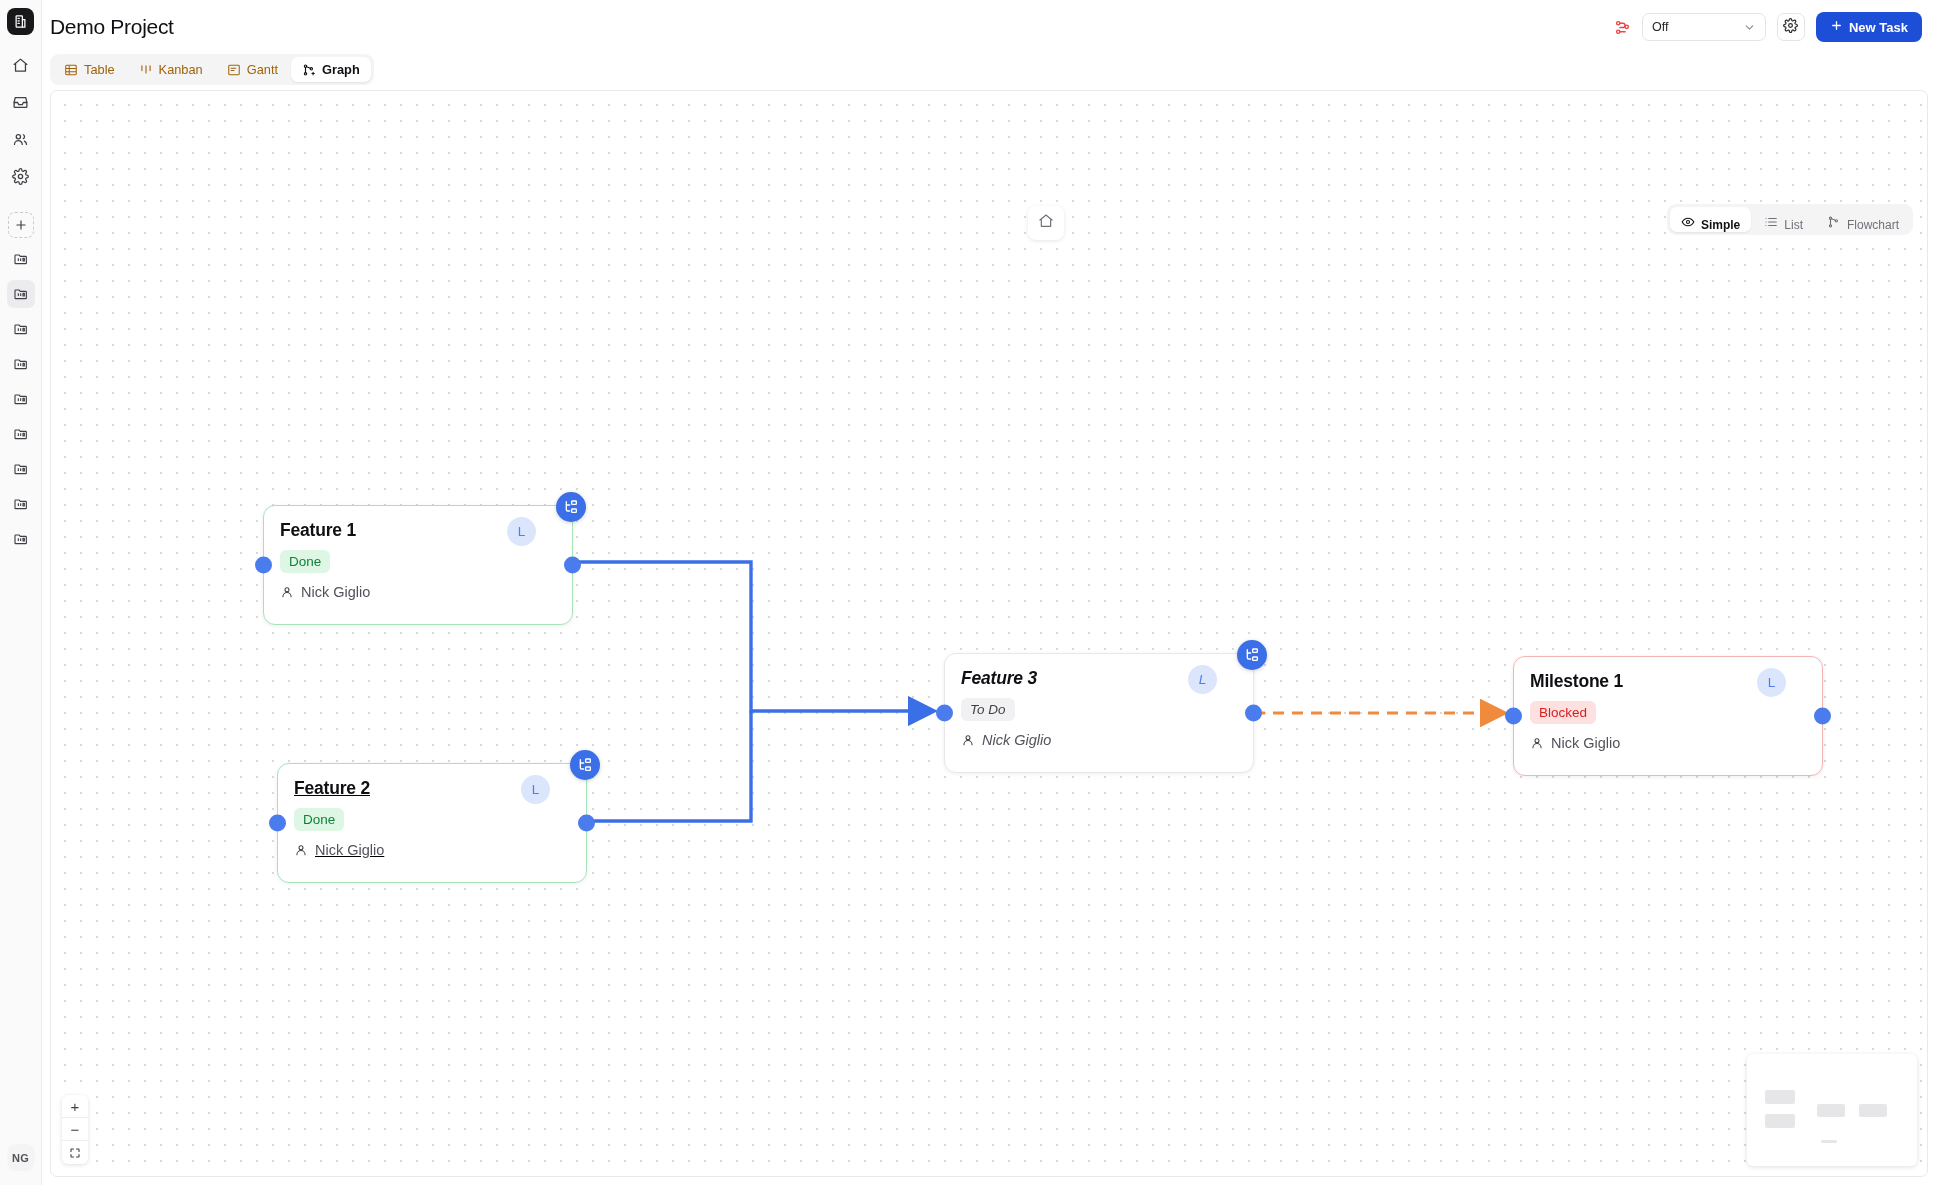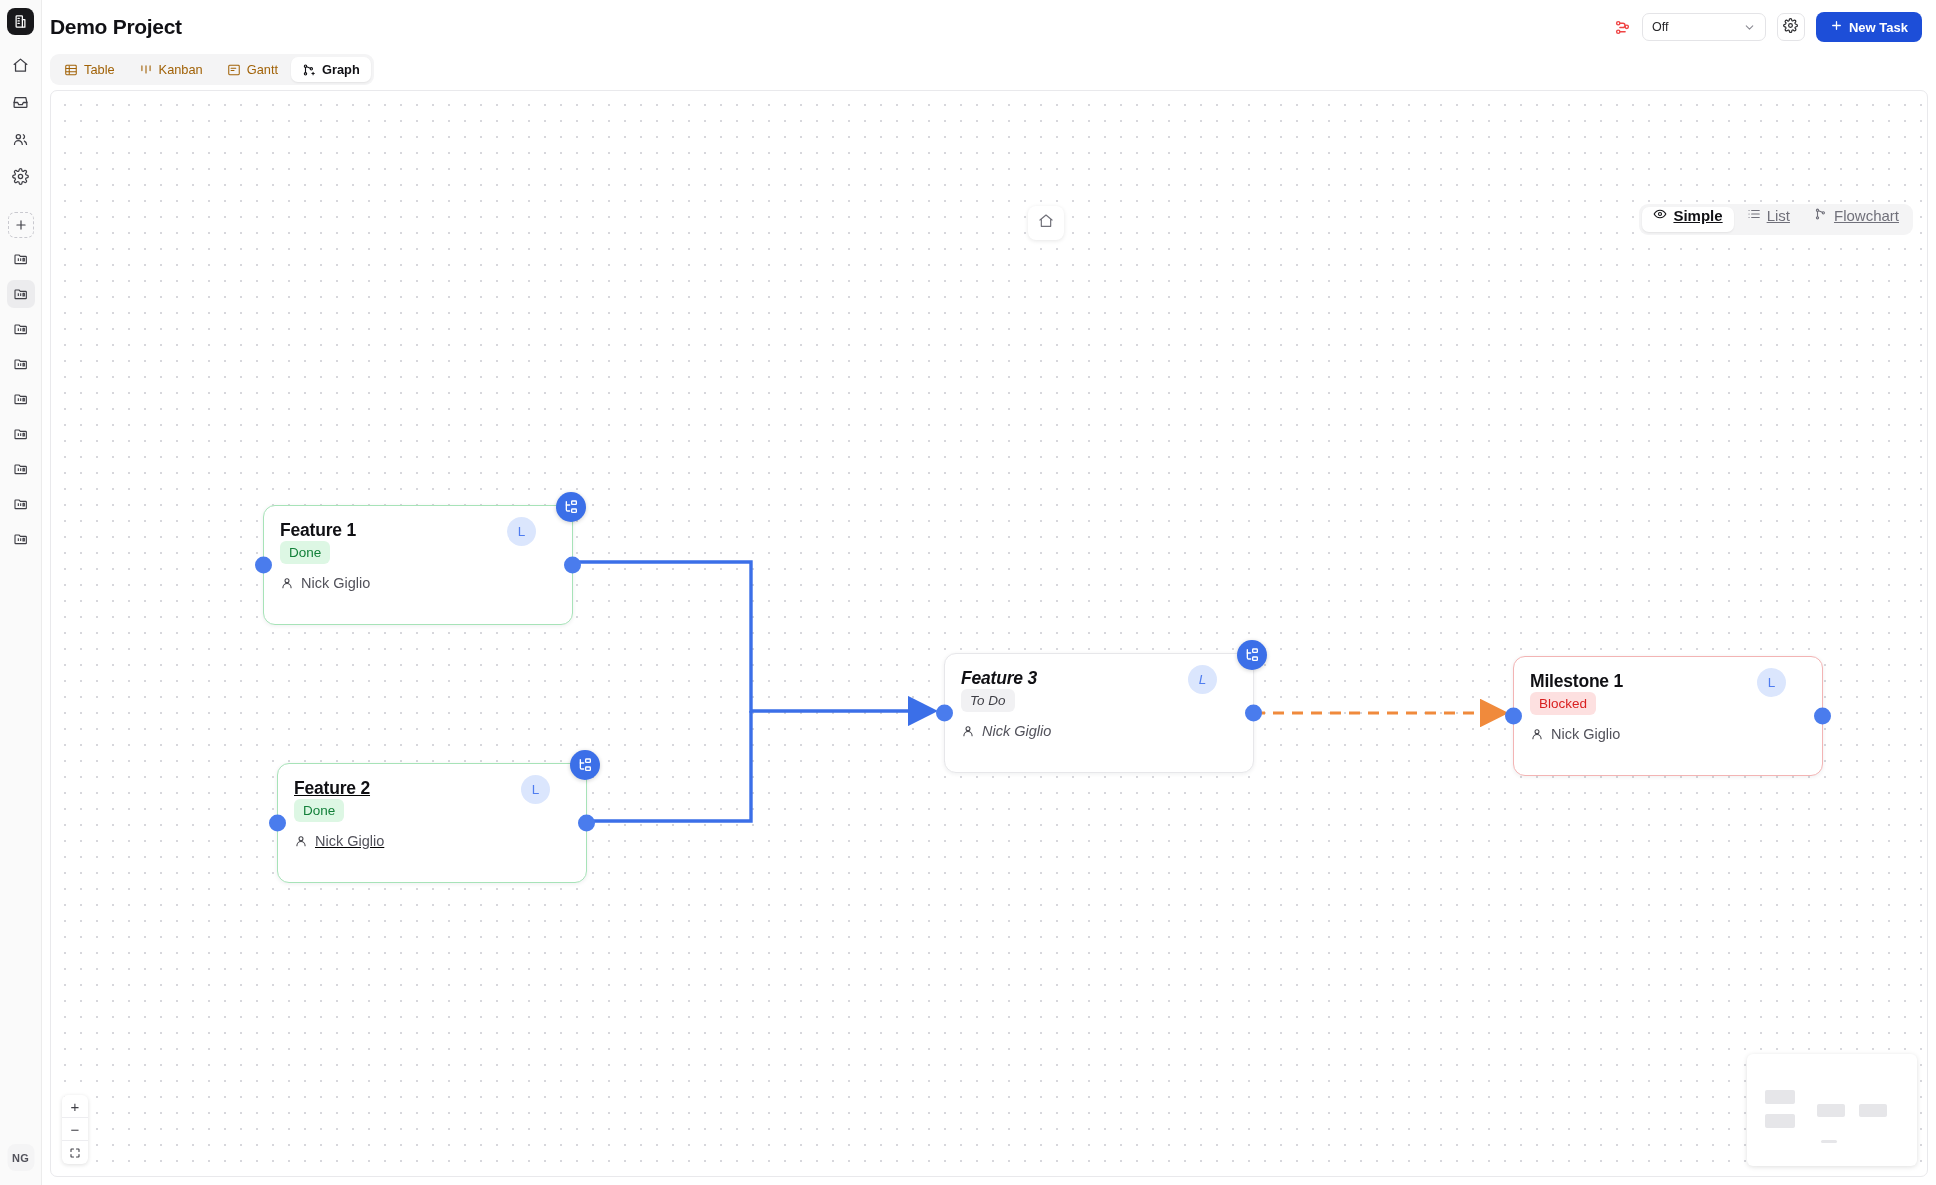--- a/index.html
+++ b/index.html
@@ -46,21 +46,21 @@
     font-size: 11px; font-weight: 700; color: #52525b; letter-spacing: .2px;
   }
 
   
   .main { flex: 1; display: flex; flex-direction: column; min-width: 0; position: relative; }
 
   .topbar {
     height: 54px; flex: 0 0 54px; display: flex; align-items: center;
     padding: 0 14px 0 8px; background: #fff;
   }
-  .proj-title { font-size: 21px; font-weight: 700; color: #111115; letter-spacing: -.3px; }
+  .proj-title { font-size: 21px; font-weight: 400; color: #111115; letter-spacing: -.3px; }
   .topbar-right { margin-left: auto; display: flex; align-items: center; gap: 11px; }
   .flow-ic { color: #ef4444; display: flex; align-items: center; }
   .select-box {
     width: 124px; height: 28px; border: 1px solid #e4e4e7; border-radius: 7px;
     background: #fff; display: flex; align-items: center; padding: 0 9px;
     font-size: 12.5px; color: #27272a; position: relative;
   }
   .select-box .chev { margin-left: auto; color: #8b8b93; display: flex; }
   .gear-btn {
     width: 28px; height: 28px; border: 1px solid #e4e4e7; border-radius: 7px;
@@ -100,36 +100,36 @@
     position: absolute; left: 977px; top: 115px; width: 36px; height: 34px;
     background: #fff; border-radius: 8px; box-shadow: 0 1px 4px rgba(0,0,0,.10);
     display: flex; align-items: center; justify-content: center; color: #71717a;
   }
 
   .viewmodes {
     position: absolute; right: 14px; top: 113px; display: flex; align-items: center;
     background: #f4f4f5; border-radius: 9px; padding: 3px; gap: 2px;
   }
   .vm {
-    display: flex; align-items: flex-start; gap: 6px; height: 25px; padding: 0 11px;
-    border-radius: 7px; font-size: 15px; color: #70707a; font-weight: 500; text-decoration: underline;
+    display: flex; align-items: flex-end; gap: 6px; height: 25px; padding: 0 11px;
+    border-radius: 7px; font-size: 12px; color: #70707a; font-weight: 500;
   }
   .vm.active { background: #fff; color: #111115; font-weight: 600; box-shadow: 0 1px 2px rgba(0,0,0,.07); }
 
   
   .node {
     position: absolute; background: #fff; border-radius: 12px;
     box-shadow: 0 1px 4px rgba(16,24,40,.07); padding: 14px 16px 13px 16px;
   }
   .node.green { border: 1.5px solid #a7e3b8; }
   .node.gray  { border: 1.5px solid #e7e7ea; font-style: italic; }
   .node.red   { border: 1.5px solid #f3b4b4; }
   .node-title { font-size: 17.5px; font-weight: 700; color: #101014; letter-spacing: -.2px; }
   .badge {
-    display: inline-block; padding: 4px 9px; border-radius: 6px;
+    display: inline-block; margin-top: 9px; padding: 4px 9px; border-radius: 6px;
     font-size: 13.5px; font-weight: 500;
   }
   .badge.done    { background: #ddf7e4; color: #13803a; }
   .badge.todo    { background: #f1f1f3; color: #3f3f46; }
   .badge.blocked { background: #fde0e0; color: #d92020; }
   .assignee {
     display: flex; align-items: center; gap: 7px; margin-top: 11px;
     font-size: 14.5px; color: #52525b;
   }
   .assignee .pic { display: flex; color: #3f3f46; }

